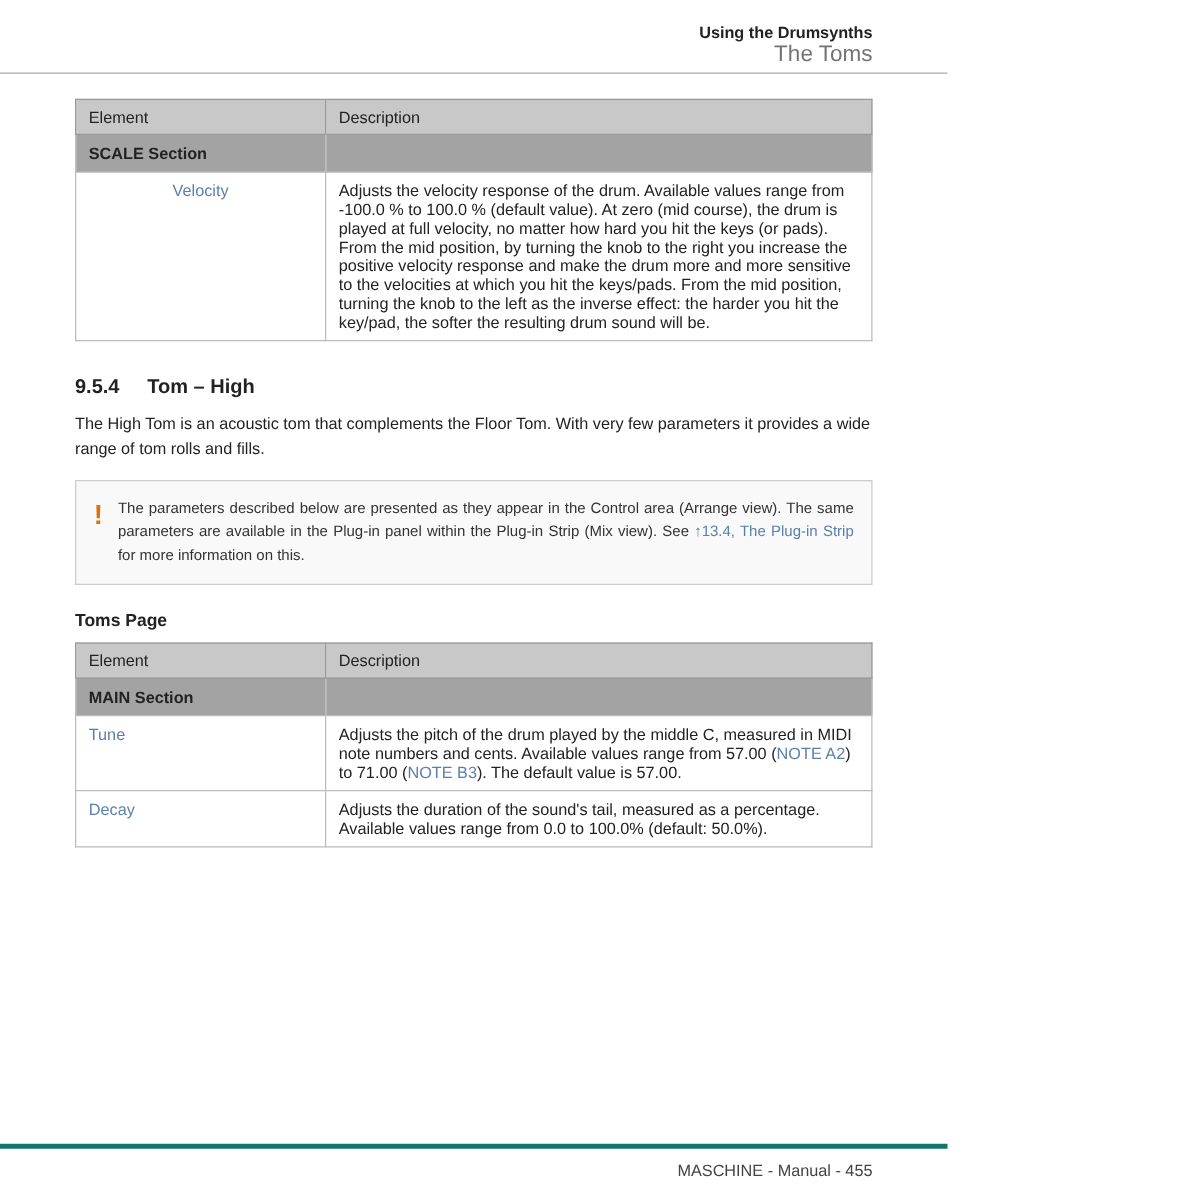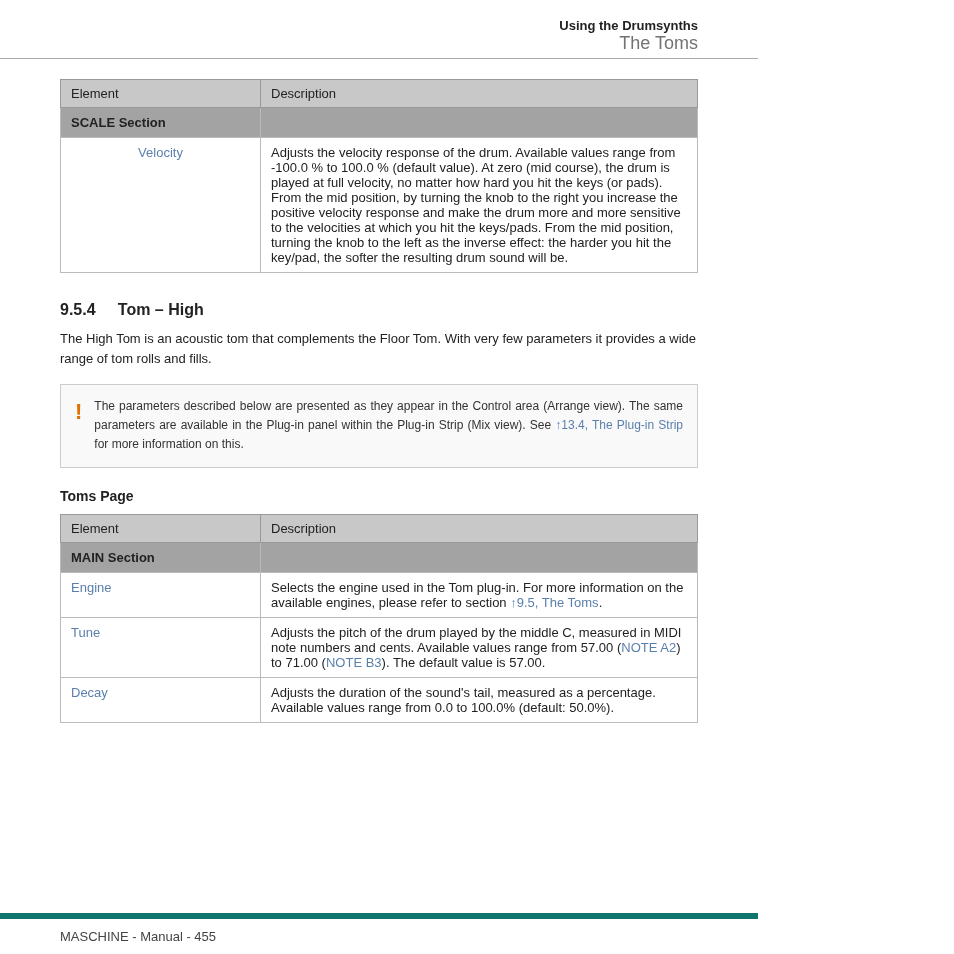--- a/index.html
+++ b/index.html
@@ -123,23 +123,24 @@
       font-weight: bold;
       margin: 20px 0 10px 0;
     }
 
     
     .footer {
       position: absolute;
       bottom: 0;
       left: 0;
       right: 0;
-      border-top: 6px solid #0f766e;
+      border-top: 4px solid #0f766e;
       padding: 10px 60px;
       display: flex;
+      justify-content: flex-end;
       font-size: 13px;
       color: #444;
     }
   </style>
 </head>
 <body>
 
 <div class="page-container">
 
   <div class="header">
@@ -193,26 +194,20 @@
           <th class="col-element">Element</th>
           <th>Description</th>
         </tr>
       </thead>
       <tbody>
         <tr class="section-row">
           <td>MAIN Section</td>
           <td></td>
         </tr>
         <tr class="data-row">
-          <td style="color:#5a7fad; cursor:pointer;">Engine</td>
-          <td>
-            <span>Selects the engine used in the Tom plug-in. For more information on the available engines, please refer to section </span><a class="link" href="#">↑9.5, The Toms</a><span>.</span>
-          </td>
-        </tr>
-        <tr class="data-row">
           <td style="color:#5a7fad; cursor:pointer;">Tune</td>
           <td>
             <span>Adjusts the pitch of the drum played by the middle C, measured in MIDI note numbers and cents. Available values range from 57.00 (</span><a class="link" href="#">NOTE A2</a><span>) to 71.00 (</span><a class="link" href="#">NOTE B3</a><span>). The default value is 57.00.</span>
           </td>
         </tr>
         <tr class="data-row">
           <td style="color:#5a7fad; cursor:pointer;">Decay</td>
           <td>Adjusts the duration of the sound's tail, measured as a percentage. Available values range from 0.0 to 100.0% (default: 50.0%).</td>
         </tr>
       </tbody>

